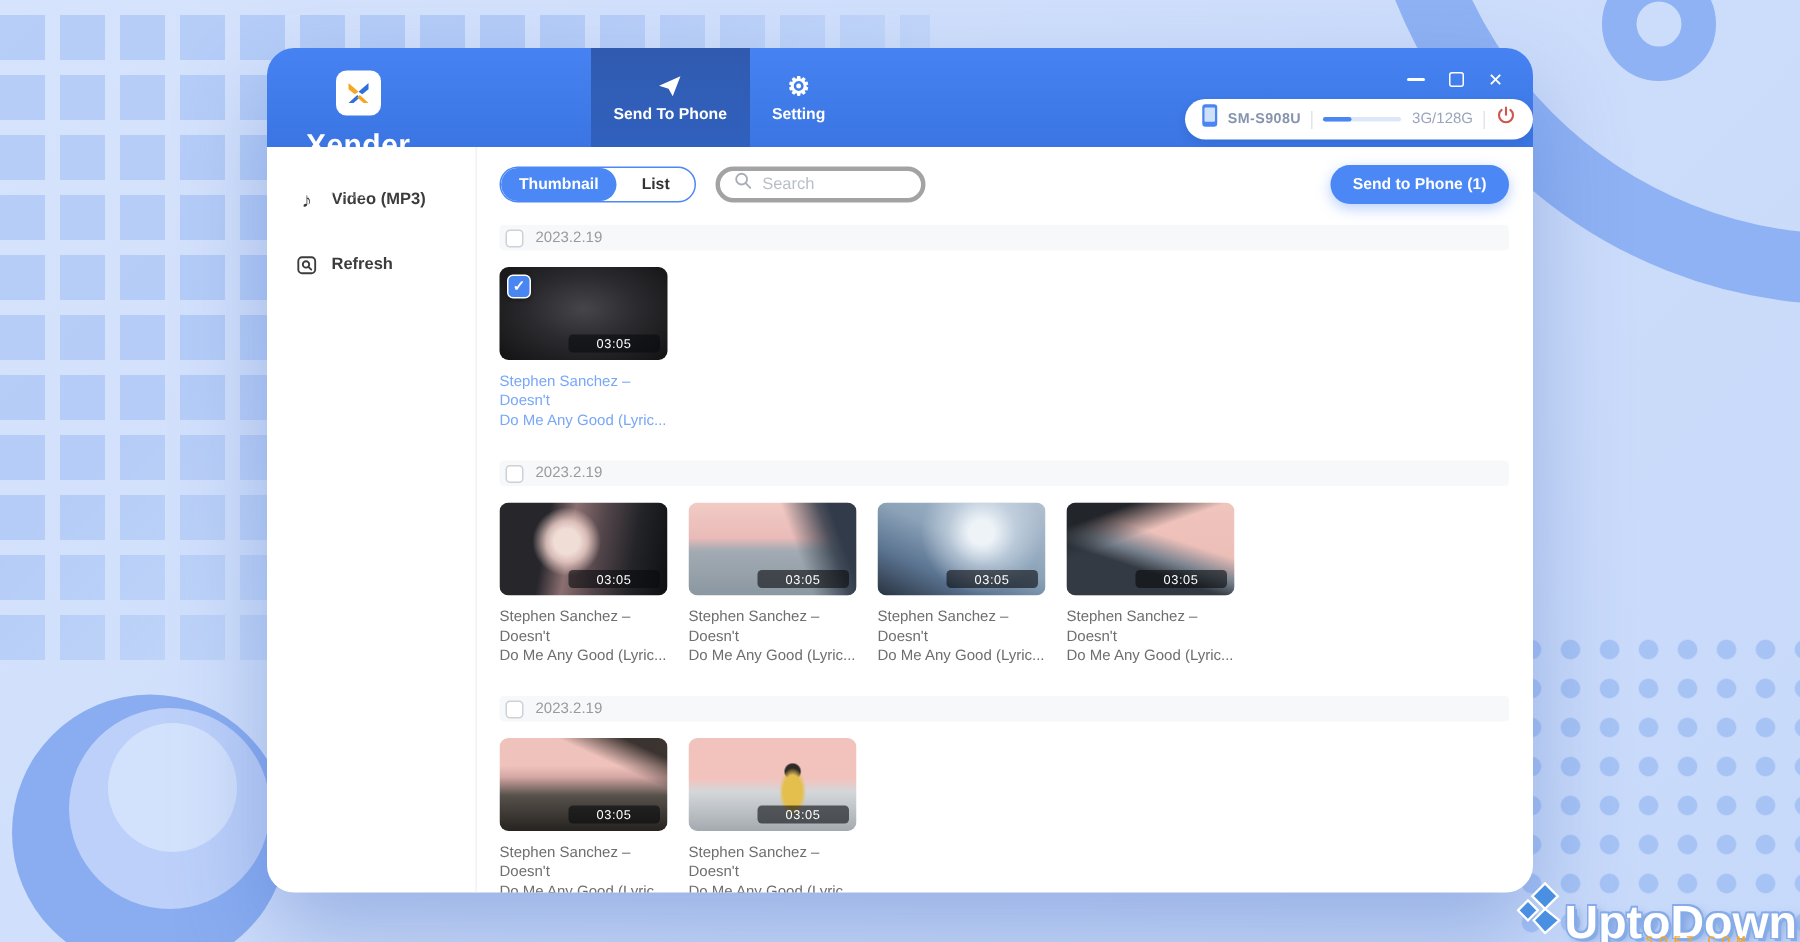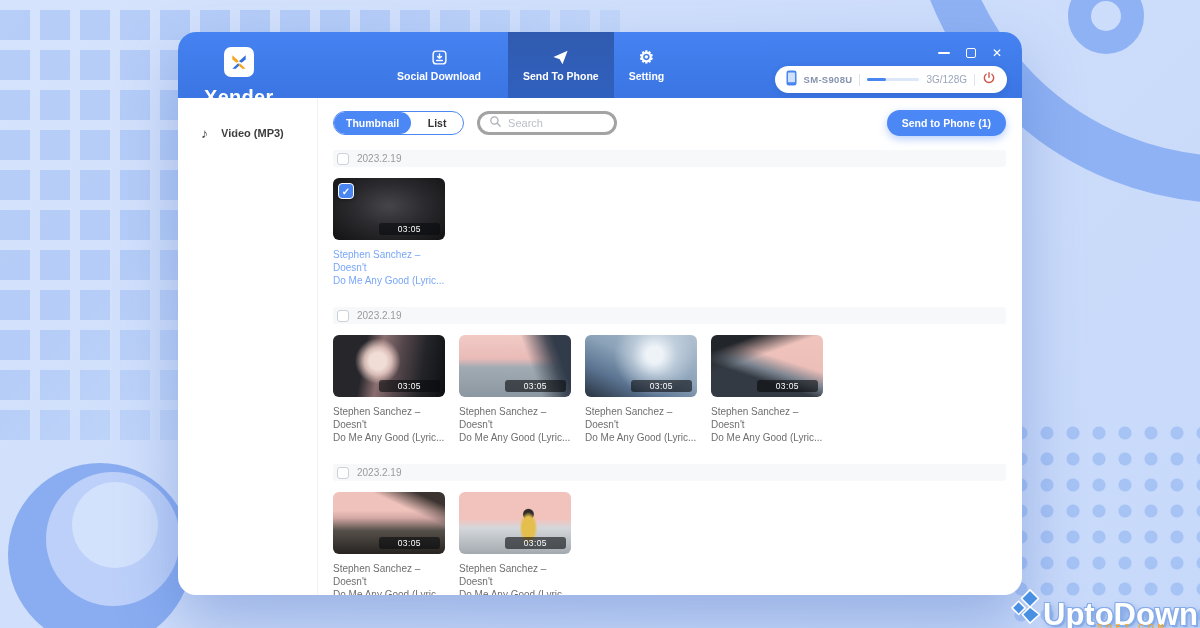--- a/index.html
+++ b/index.html
@@ -66,21 +66,21 @@
   .tab .ticon { height:18px; display:flex; align-items:center; }
   .gear-glyph { font-size:17px; line-height:17px; }
 
   .win-controls { position:absolute; right:20px; top:14px; display:flex; gap:16px; align-items:center; height:14px; }
   .wc { cursor:pointer; display:flex; align-items:center; justify-content:center; }
   .wc-min { width:12px; height:2px; background:#fff; border-radius:1px; }
   .wc-max { width:10px; height:10px; border:1.6px solid #fff; border-radius:2px; }
   .wc-close { color:#fff; font-size:12px; line-height:12px; }
 
   .device-pill {
-    position:absolute; right:15px; top:34px; height:27px;
+    position:absolute; right:0; top:34px; height:27px;
     background:#fff; border-radius:14px;
     display:flex; align-items:center; gap:7px; padding:0 11px;
     box-shadow:0 2px 6px rgba(30,60,140,.18);
   }
   .device-name { font-size:9.5px; color:#8593ad; font-weight:600; letter-spacing:.3px; }
   .pill-sep { width:1px; height:12px; background:#dfe4ee; }
   .storage-bar { width:52px; height:3px; background:#dde7fa; border-radius:2px; position:relative; }
   .storage-fill { position:absolute; left:0; top:0; height:3px; width:35%; background:#4a86f2; border-radius:2px; }
   .storage-text { font-size:10px; color:#9aa5bb; }
 
@@ -205,29 +205,20 @@
           <polygon points="20,20 13,13.5 11,15.5 16,20" fill="#f5a623"></polygon>
         </svg>
       </div>
       <div>
         <div class="brand-name">Xender</div>
         <div class="brand-ver">EN V 1.0.3</div>
       </div>
     </div>
 
     <div class="tabs">
-      <div class="tab">
-        <span class="ticon">
-          <svg width="17" height="17" viewBox="0 0 24 24" fill="none" stroke="#fff" stroke-width="2" stroke-linecap="round" stroke-linejoin="round">
-            <rect x="3" y="3" width="18" height="18" rx="4.5"></rect>
-            <path d="M12 7v6M9.3 10.5L12 13.2l2.7-2.7M8 16.2h8"></path>
-          </svg>
-        </span>
-        <span>Social Download</span>
-      </div>
       <div class="tab active">
         <span class="ticon">
           <svg width="19" height="19" viewBox="0 0 24 24">
             <path d="M3 11.5 L21 3.5 L14.5 20.5 L11 14.2 Z" fill="#fff"></path>
             <path d="M11 14.2 L21 3.5 L12.8 12.3 Z" fill="#cfe0fb"></path>
           </svg>
         </span>
         <span>Send To Phone</span>
       </div>
       <div class="tab">
@@ -269,20 +260,30 @@
     </div>
   </div>
 
   <div class="app-body">
 
     <div class="sidebar">
       <div class="side-item">
         <span class="sicon note-glyph">♪</span>
         <span>Video (MP3)</span>
       </div>
+      <div class="side-item">
+        <span class="sicon">
+          <svg width="15" height="15" viewBox="0 0 24 24" fill="none" stroke="#3c3c3c" stroke-width="2" stroke-linecap="round">
+            <rect x="3" y="4" width="18" height="17" rx="4"></rect>
+            <circle cx="11.2" cy="11.6" r="3.4"></circle>
+            <path d="M13.8 14.2l3 3"></path>
+          </svg>
+        </span>
+        <span>Refresh</span>
+      </div>
     </div>
 
     <div class="content">
 
       <div class="toolbar">
         <div class="view-toggle">
           <span class="seg active">Thumbnail</span>
           <span class="seg">List</span>
         </div>
         <div class="search-box">

